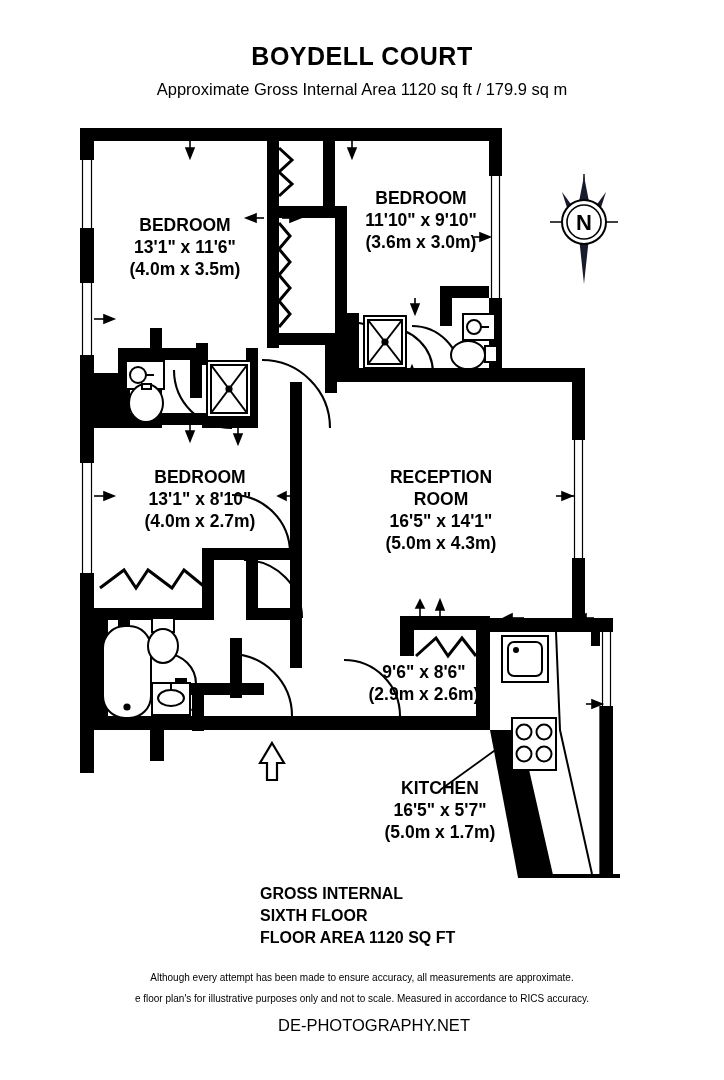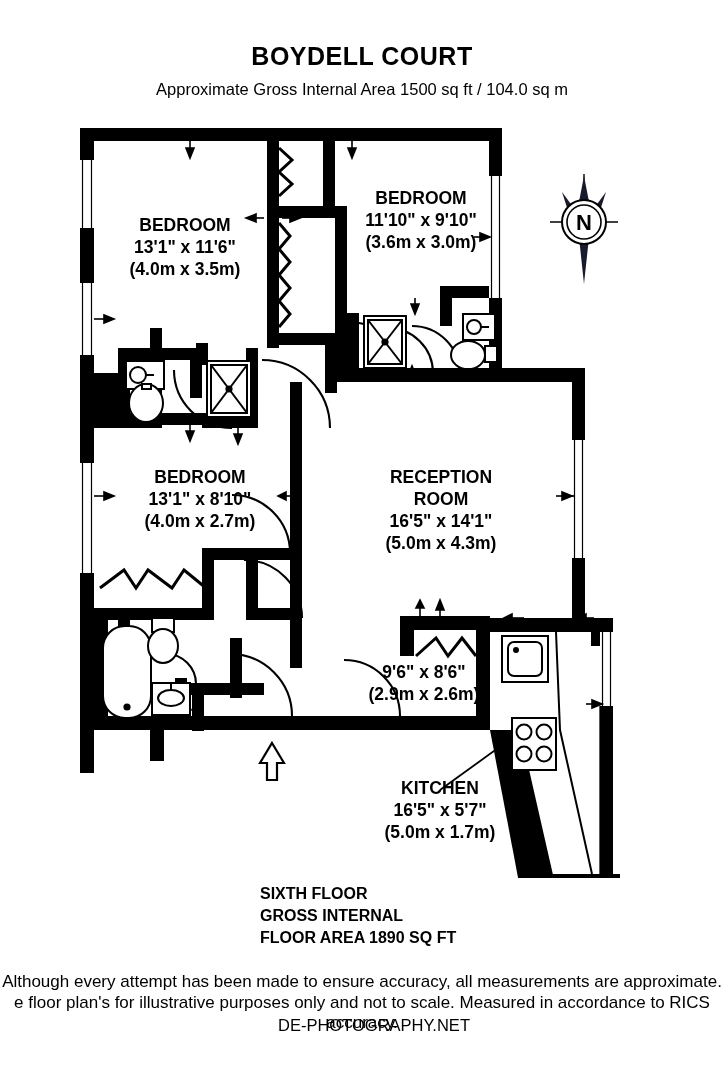--- a/index.html
+++ b/index.html
@@ -5,34 +5,34 @@
   html,body{margin:0;padding:0;background:#ffffff;}
   body{width:724px;height:1080px;font-family:"Liberation Sans",sans-serif;color:#000;overflow:hidden;}
   .page{position:relative;width:724px;height:1080px;}
   .title{position:absolute;top:42px;left:0;width:724px;text-align:center;
          font-size:25px;font-weight:bold;letter-spacing:.5px;}
   .subtitle{position:absolute;top:80px;left:0;width:724px;text-align:center;
             font-size:16.5px;font-weight:normal;}
   .plan{position:absolute;top:118px;left:0;width:724px;height:760px;}
   .footerblock{position:absolute;top:883px;left:260px;font-size:16px;font-weight:bold;line-height:22px;}
   .footerblock div{white-space:nowrap;}
-  .disclaimer{position:absolute;left:0;width:724px;text-align:center;font-size:17px;}
+  .disclaimer{position:absolute;left:0;width:724px;text-align:center;font-size:10px;}
   .d1{top:972px;}
   .d2{top:993px;}
   .credit{position:absolute;top:1016px;left:12px;width:724px;text-align:center;font-size:16.5px;}
   svg{display:block;}
   text.lbl{font-family:"Liberation Sans",sans-serif;font-weight:bold;text-anchor:middle;}
 </style>
 </head>
 <body>
 
 <div class="page">
 
   <div class="title">BOYDELL COURT</div>
-  <div class="subtitle">Approximate Gross Internal Area 1500 sq ft / 104.0 sq m</div>
+  <div class="subtitle">Approximate Gross Internal Area 1120 sq ft / 179.9 sq m</div>
 
   <div class="plan">
   <svg width="724" height="760" viewBox="0 0 724 760" xmlns="http://www.w3.org/2000/svg">
 
     <g fill="#000000">
 
       <rect x="80" y="10" width="200" height="13"></rect>
 
       <rect x="80" y="10" width="14" height="32"></rect>
 
@@ -413,22 +413,22 @@
         <text class="lbl" x="440" y="698" font-size="17.5">16'5" x 5'7"</text>
         <text class="lbl" x="440" y="720" font-size="17.5">(5.0m x 1.7m)</text>
       </g>
 
     </g>
 
   </svg>
   </div>
 
   <div class="footerblock">
+    <div>GROSS INTERNAL</div>
     <div>SIXTH FLOOR</div>
-    <div>GROSS INTERNAL</div>
-    <div>FLOOR AREA 1890 SQ FT</div>
+    <div>FLOOR AREA 1120 SQ FT</div>
   </div>
 
   <div class="disclaimer d1">Although every attempt has been made to ensure accuracy, all measurements are approximate.</div>
   <div class="disclaimer d2">e floor plan's for illustrative purposes only and not to scale. Measured in accordance to RICS accuracy.</div>
   <div class="credit">DE-PHOTOGRAPHY.NET</div>
 
 </div>
 
 </body></html>

